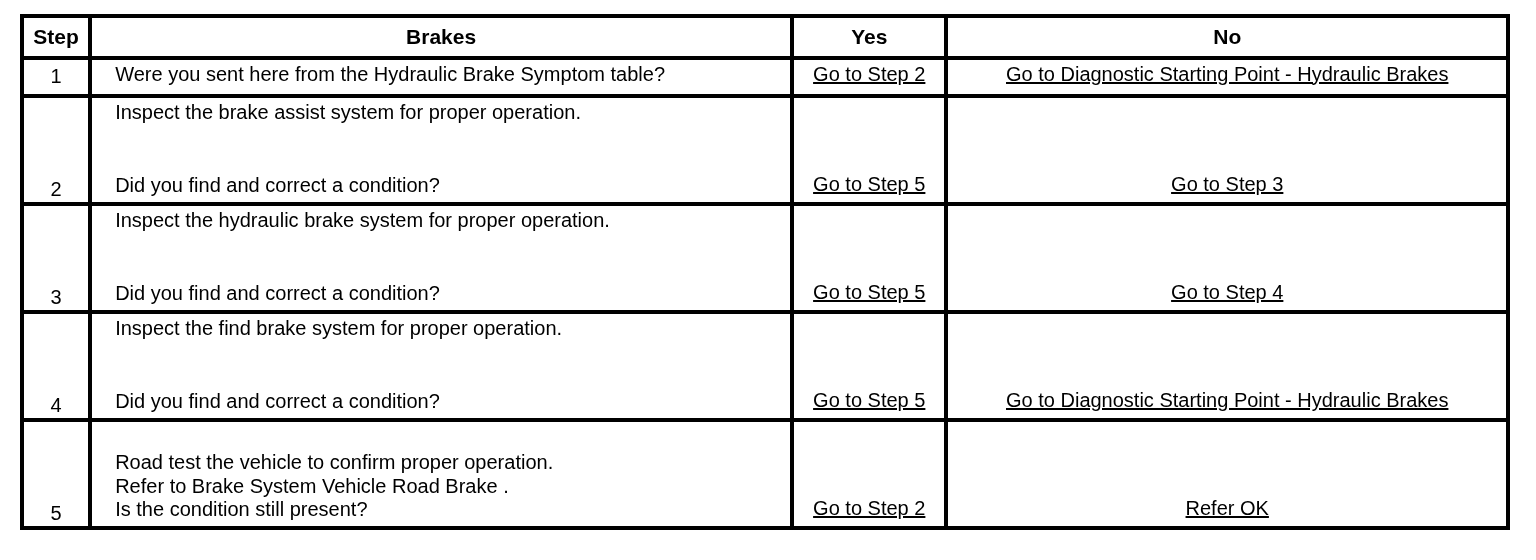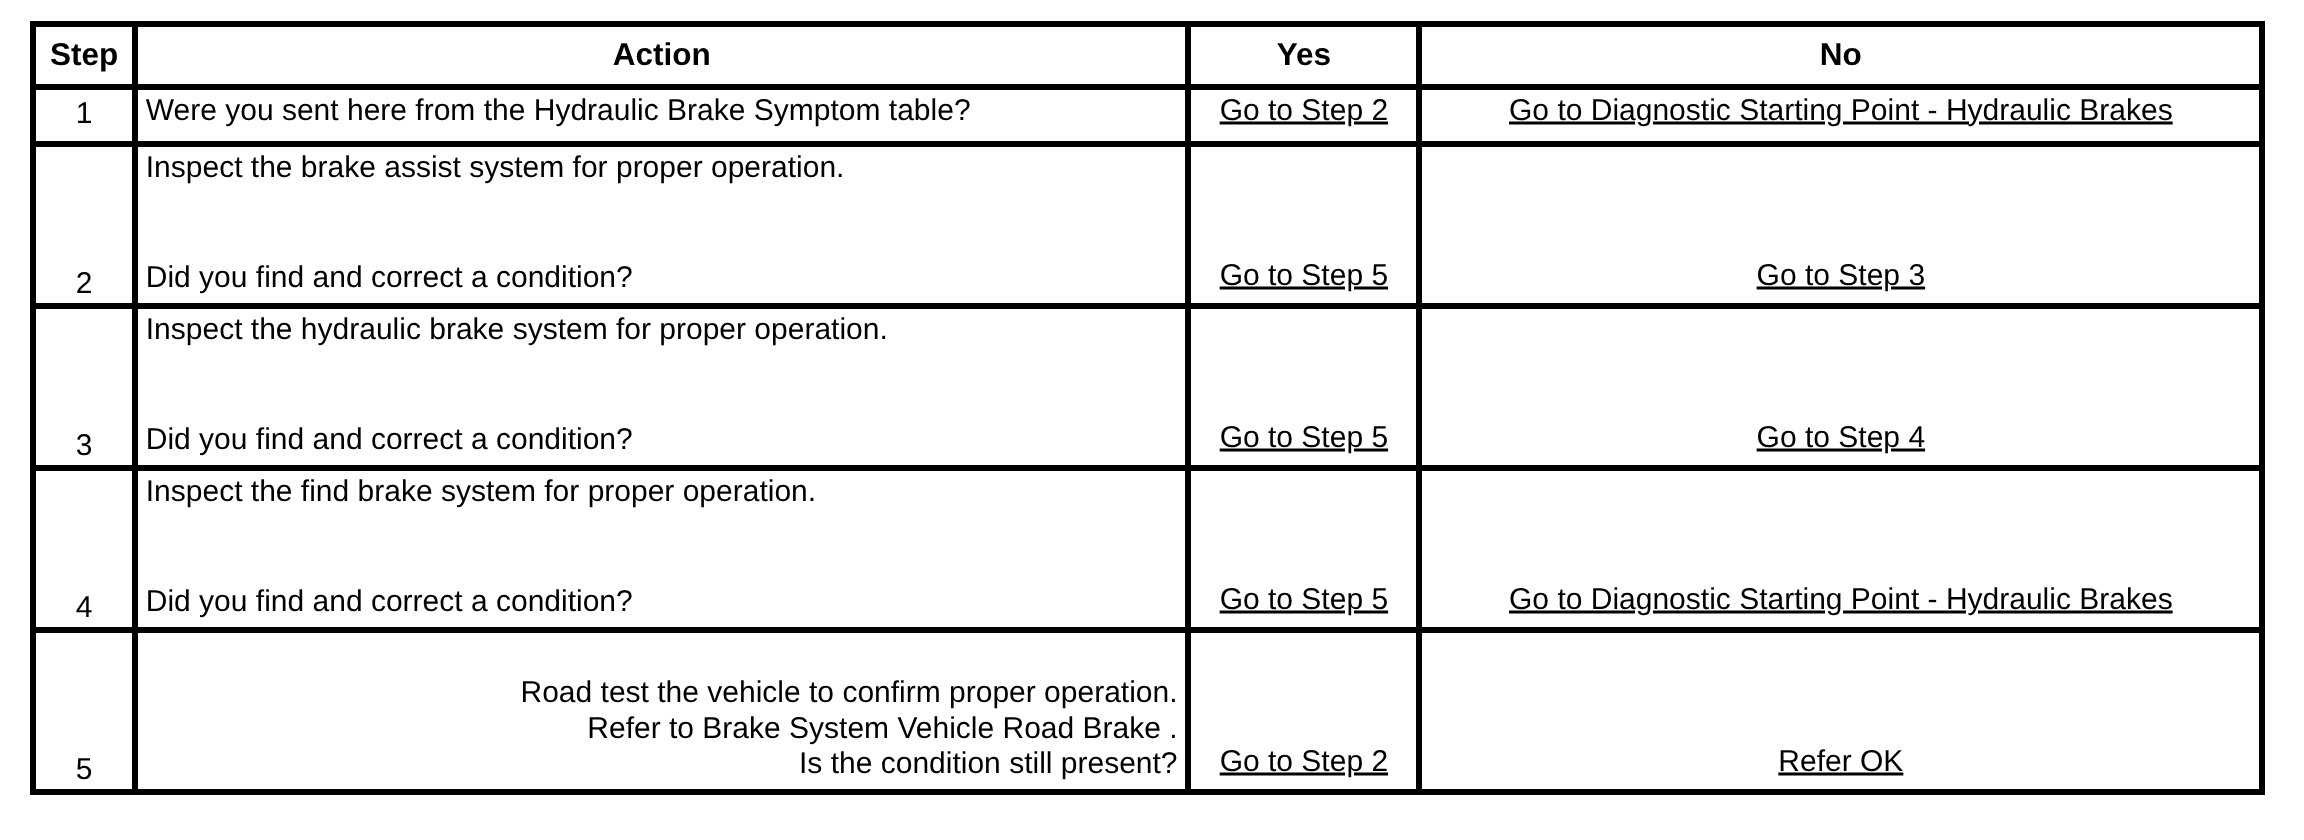--- a/index.html
+++ b/index.html
@@ -99,28 +99,27 @@
   tr.row-tall td { height: 104px; }
   
   tr.row-five td { height: 104px; }
 
   .action-lines {
     display: flex;
     flex-direction: column;
     justify-content: flex-start;
     height: 100%;
     box-sizing: border-box;
-    padding: 3px 5px 4px 5px;
+    padding: 3px 5px 4px 23px;
   }
   .action-lines .spacer { flex: 1 1 auto; min-height: 4px; }
   .action-lines .ln { white-space: nowrap; }
 
   .action-lines.tight {
     justify-content: flex-end;
-    text-align: right;
   }
   .action-lines.tight .ln { margin: 0; }
 
   .yesno-inner {
     padding: 0 5px 5px 5px;
     display: block;
     text-decoration: underline;
   }
 </style>
 </head>
@@ -130,21 +129,21 @@
   <table class="diag">
     <colgroup>
       <col class="col-step">
       <col class="col-action">
       <col class="col-yes">
       <col class="col-no">
     </colgroup>
     <thead>
       <tr class="hrow">
         <th>Step</th>
-        <th>Action</th>
+        <th>Brakes</th>
         <th>Yes</th>
         <th>No</th>
       </tr>
     </thead>
     <tbody id="table-body">
         <tr class="brow row-1">
           <td class="c-step">1</td>
           <td class="c-action">
             <div class="action-lines">
               <div class="ln">Were you sent here from the Hydraulic Brake Symptom table?</div>

